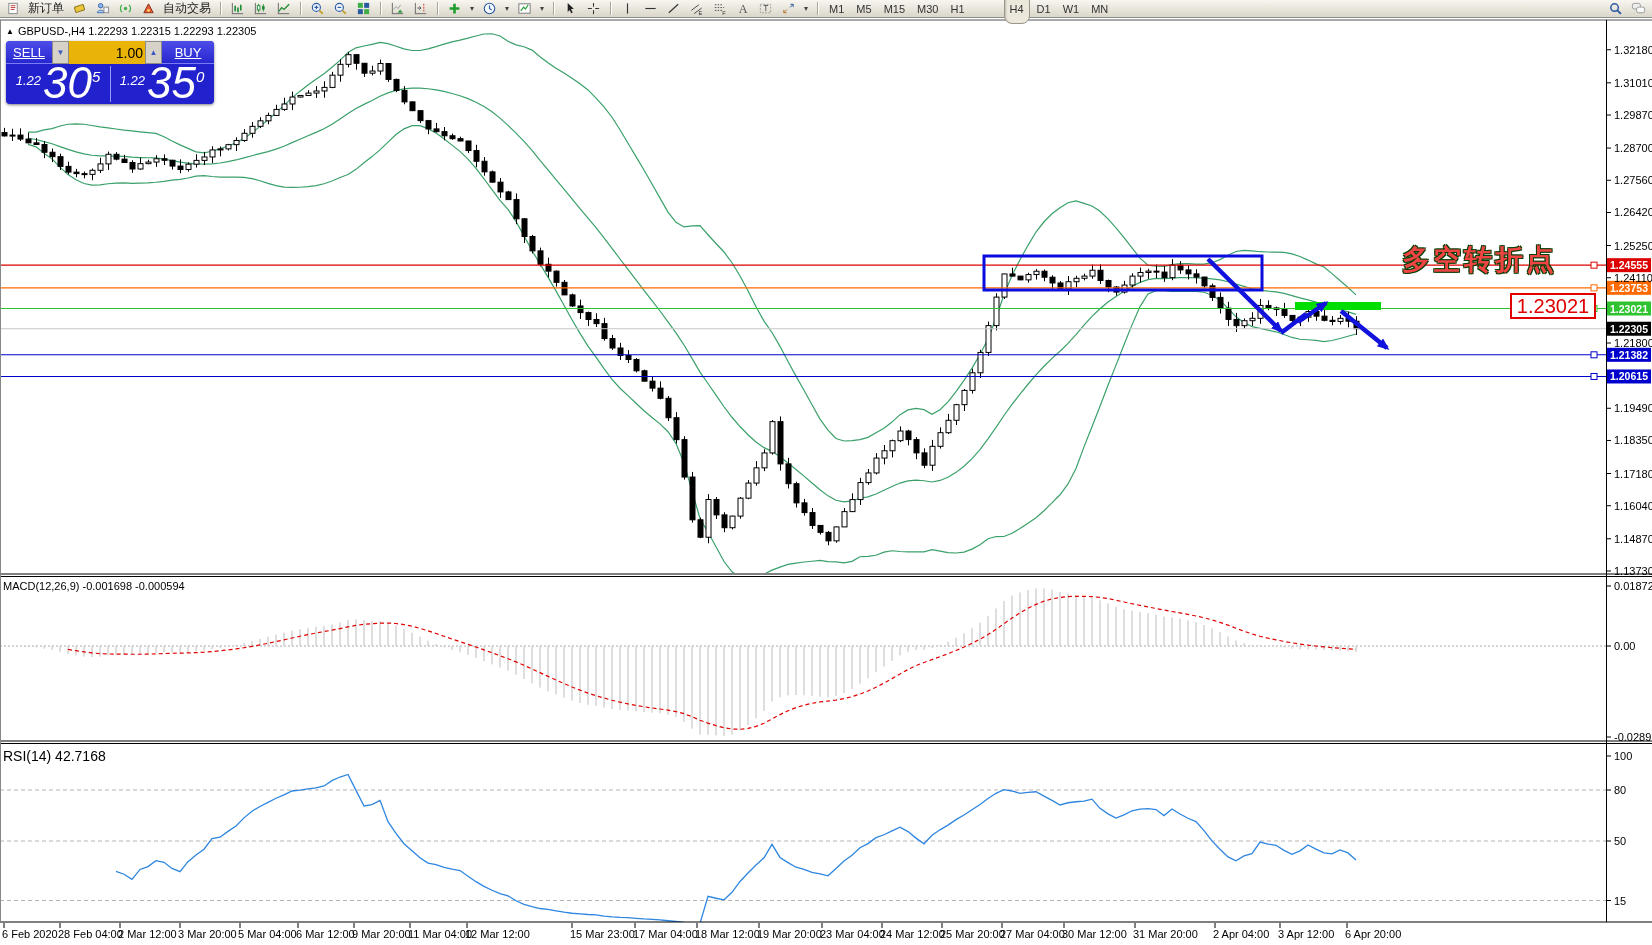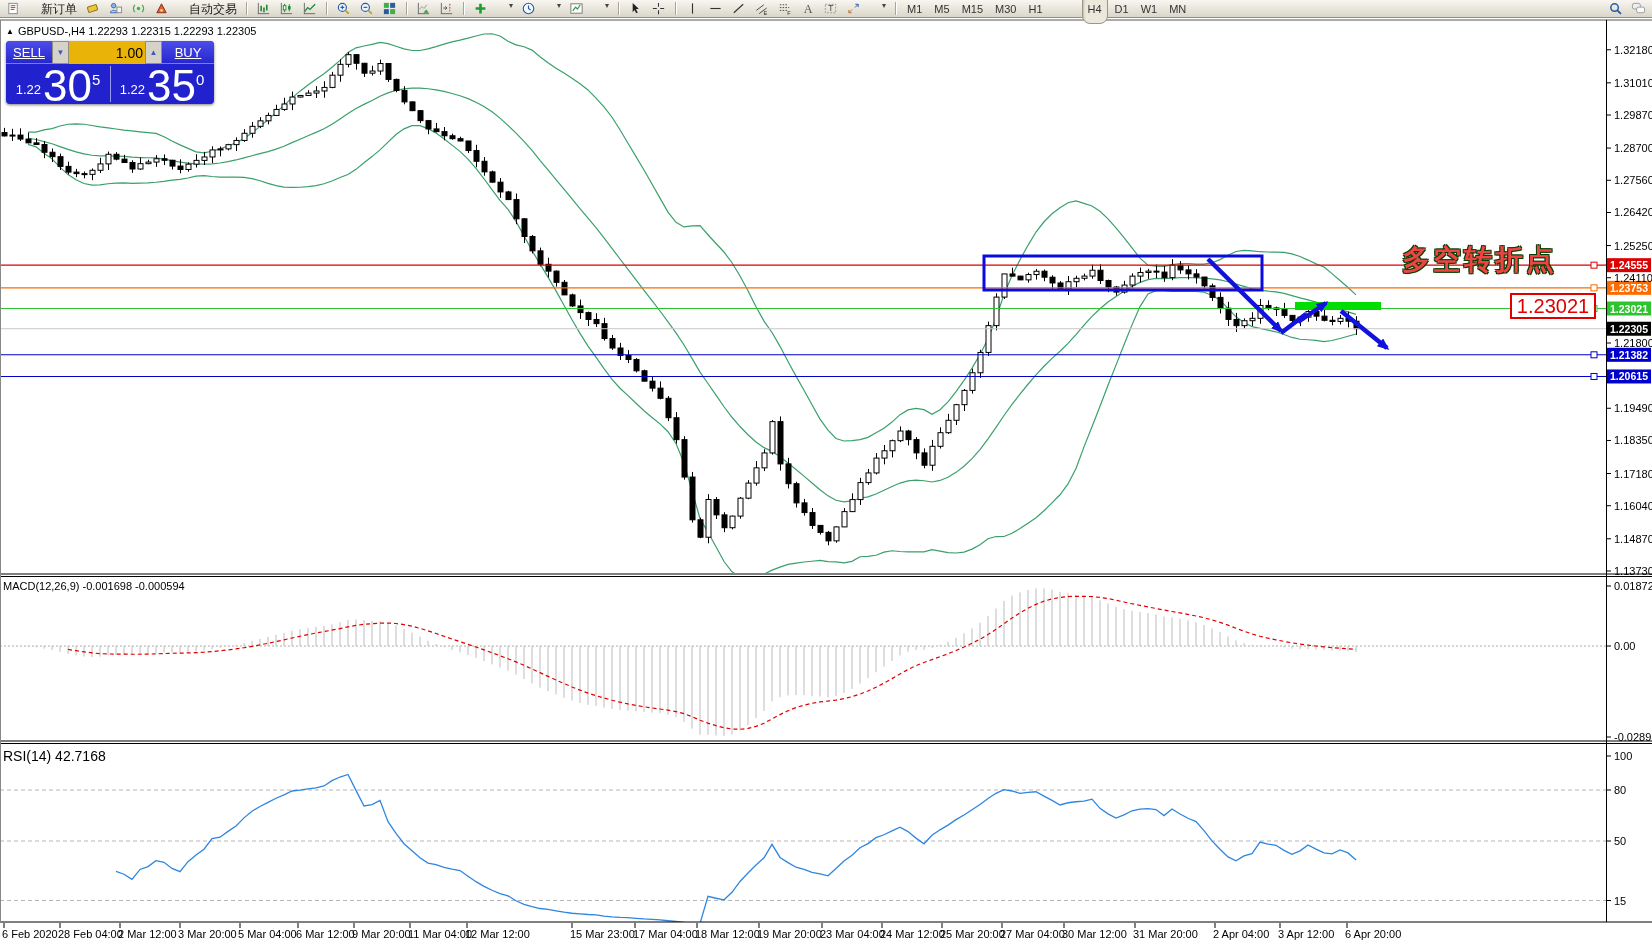--- a/index.html
+++ b/index.html
@@ -5,21 +5,21 @@
   html,body{margin:0;padding:0;width:1652px;height:945px;overflow:hidden;background:#fff;
             font-family:"Liberation Sans",sans-serif;}
   #stage{position:relative;width:1652px;height:945px;}
   #chart-svg{position:absolute;left:0;top:0;z-index:0;}
 
   
   #toolbar{position:absolute;left:0;top:0;width:1652px;height:18px;z-index:5;
            display:flex;align-items:center;gap:2px;padding:0 3px;box-sizing:border-box;
            background:linear-gradient(#f8f6f0,#dad6ca);border-bottom:1px solid #8e8e8e;
            font-size:12px;color:#222;}
-  .tb-btn{display:flex;gap:20px;padding:0 3px;height:16px;cursor:default;white-space:nowrap;}
+  .tb-btn{display:flex;align-items:center;gap:7px;padding:0 3px;height:16px;cursor:default;white-space:nowrap;}
   .tb-btn svg{display:block;}
   .tb-sep{width:1px;height:13px;background:#a8a49a;box-shadow:1px 0 0 #fff;margin:0 4px;}
   .tb-spacer{flex:1;}
   .tf-btn{padding:0 5px;height:29px;display:flex;align-items:center;font-size:11px;color:#333;}
   .tf-btn.active{background:#ece8dc;border:1px solid #9a968a;box-shadow:inset 1px 1px 2px rgba(0,0,0,.2);border-radius:8px;margin-left:32px;}
   .caret{font-size:8px;color:#444;margin-left:1px;}
 
   
   .ov{position:absolute;z-index:3;}
   #symbol-line{left:6px;top:25px;font-size:11px;color:#000;display:flex;align-items:center;gap:4px;}
@@ -39,21 +39,21 @@
   .tp-row1{display:flex;height:23px;}
   .tp-btn{background:linear-gradient(#4d4de9,#2727d0);display:flex;align-items:center;justify-content:center;
      font-size:13px;color:#fff;text-decoration:underline;}
   .tp-sell{flex:0 0 46px;border-radius:4px 0 0 0;border-bottom:1px solid #7a7af2;}
   .tp-buy{flex:0 0 52px;border-radius:0 4px 0 0;border-bottom:1px solid #7a7af2;}
   .vol-btn{flex:0 0 17px;background:#d6d2c8;border:1px solid #8f8d86;box-sizing:border-box;
      color:#3b5bc0;font-size:8px;display:flex;align-items:center;justify-content:center;}
   .vol-box{flex:1;background:#eab308;color:#000;font-size:14px;display:flex;align-items:center;
      justify-content:flex-end;padding-right:2px;}
   .tp-row2{display:flex;height:40px;position:relative;}
-  .tp-half{flex:1;display:flex;align-items:flex-end;justify-content:center;padding-bottom:3px;}
+  .tp-half{flex:1;display:flex;align-items:center;justify-content:center;padding-bottom:3px;font-style:italic;}
   .tp-divider{position:absolute;left:50%;top:2px;bottom:2px;width:1px;background:#9a9af4;}
   .tp-small{font-size:13px;margin:0 2px 4px 0;}
   .tp-big{font-size:44px;line-height:31px;}
   .tp-sup{font-size:15px;margin-bottom:13px;}
 </style>
 </head>
 <body>
 
 <div id="stage">
 

